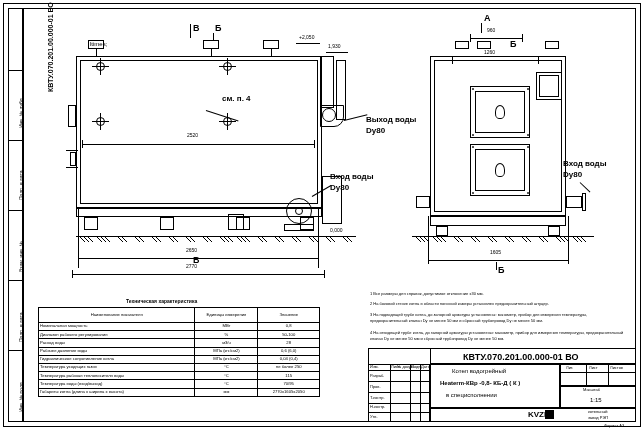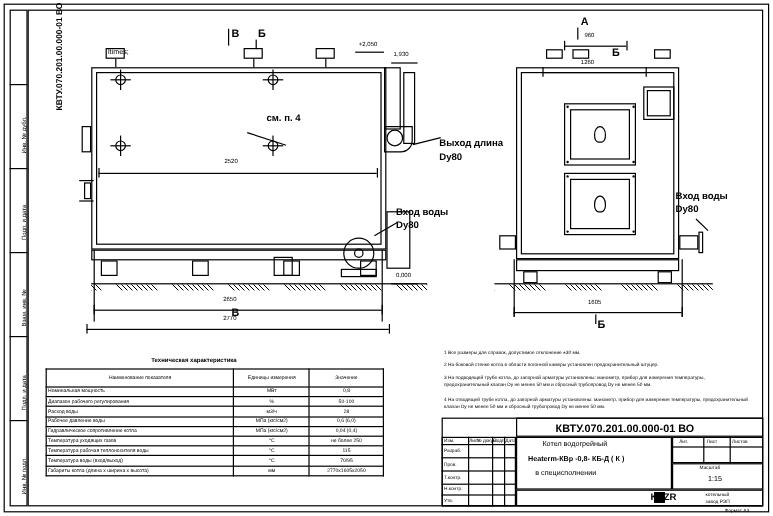--- a/index.html
+++ b/index.html
@@ -104,21 +104,21 @@
   <div class="circ" style="left:286px;top:198px;width:26px;height:26px;border-width:1.3px;"></div>
   <div class="circ" style="left:295px;top:207px;width:8px;height:8px;"></div>
   <div class="box" style="left:284px;top:224px;width:30px;height:7px;"></div>
   <div class="box" style="left:228px;top:214px;width:16px;height:16px;"></div>
 
   <div class="box" style="left:320px;top:56px;width:14px;height:52px;"></div>
   <div class="box" style="left:320px;top:105px;width:24px;height:22px;border-radius:0 0 10px 0;"></div>
   <div class="circ" style="left:322px;top:108px;width:14px;height:14px;"></div>
   <div class="box" style="left:336px;top:60px;width:10px;height:60px;"></div>
 
-  <div class="txt f8 b" style="left:366px;top:116px;">Выход длина</div>
+  <div class="txt f8 b" style="left:366px;top:116px;">Выход воды</div>
   <div class="txt f8 b" style="left:366px;top:127px;">Dу80</div>
   <div class="ln h1" style="left:344px;top:120px;width:24px;transform:rotate(-14deg);transform-origin:left center;"></div>
 
   <div class="txt f8 b" style="left:330px;top:173px;">Вход воды</div>
   <div class="txt f8 b" style="left:330px;top:184px;">Dу80</div>
   <div class="ln h1" style="left:312px;top:196px;width:22px;transform:rotate(-30deg);transform-origin:left center;"></div>
 
   <div class="txt f5" style="left:187px;top:133px;">2520</div>
   <div class="dim" style="left:82px;top:144px;width:232px;"></div>
   <div class="ln v1" style="left:82px;top:140px;height:8px;"></div>
@@ -307,19 +307,19 @@
   <div class="txt f4" style="left:566px;top:366px;">Лит.</div>
   <div class="txt f4" style="left:589px;top:366px;">Лист</div>
   <div class="txt f4" style="left:610px;top:366px;">Листов</div>
 
   <div class="box" style="left:560px;top:386px;width:76px;height:22px;"></div>
   <div class="txt f4" style="left:583px;top:388px;">Масштаб</div>
   <div class="txt f6" style="left:590px;top:397px;">1:15</div>
 
   <div class="box" style="left:430px;top:408px;width:206px;height:14px;"></div>
   <div class="box solidfill" style="left:545px;top:410px;width:9px;height:9px;"></div>
-  <div class="txt f8 b" style="left:542px;top:411px;">KVZR</div>
+  <div class="txt f8 b" style="left:528px;top:411px;">KVZR</div>
   <div class="txt f4" style="left:588px;top:410px;">котельный</div>
   <div class="txt f4" style="left:588px;top:416px;">завод РЭП</div>
 
   <div class="txt f4" style="left:604px;top:424px;">Формат A3</div>
 
 </div>
 
 </body></html>

